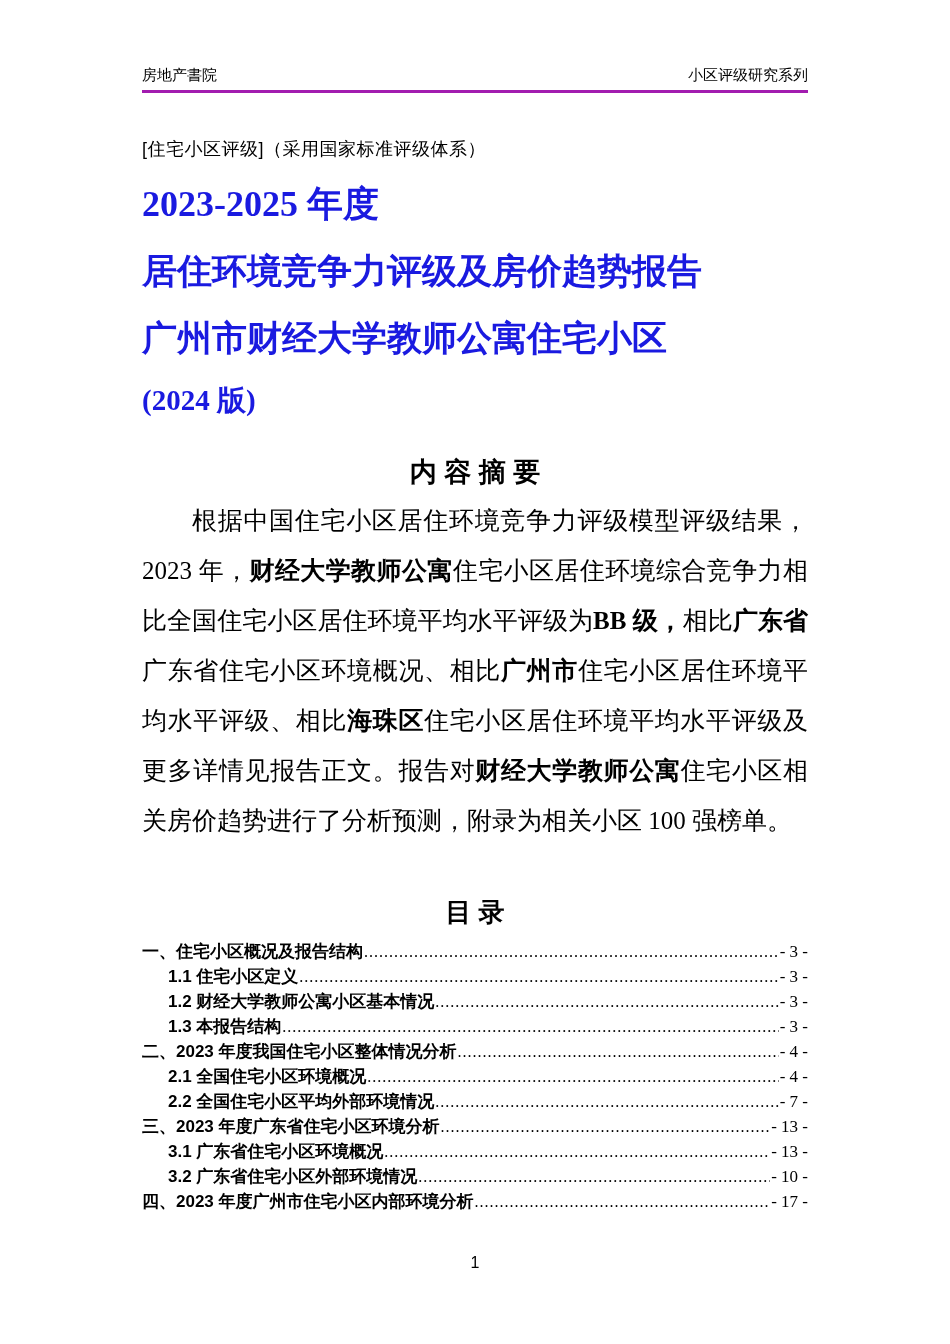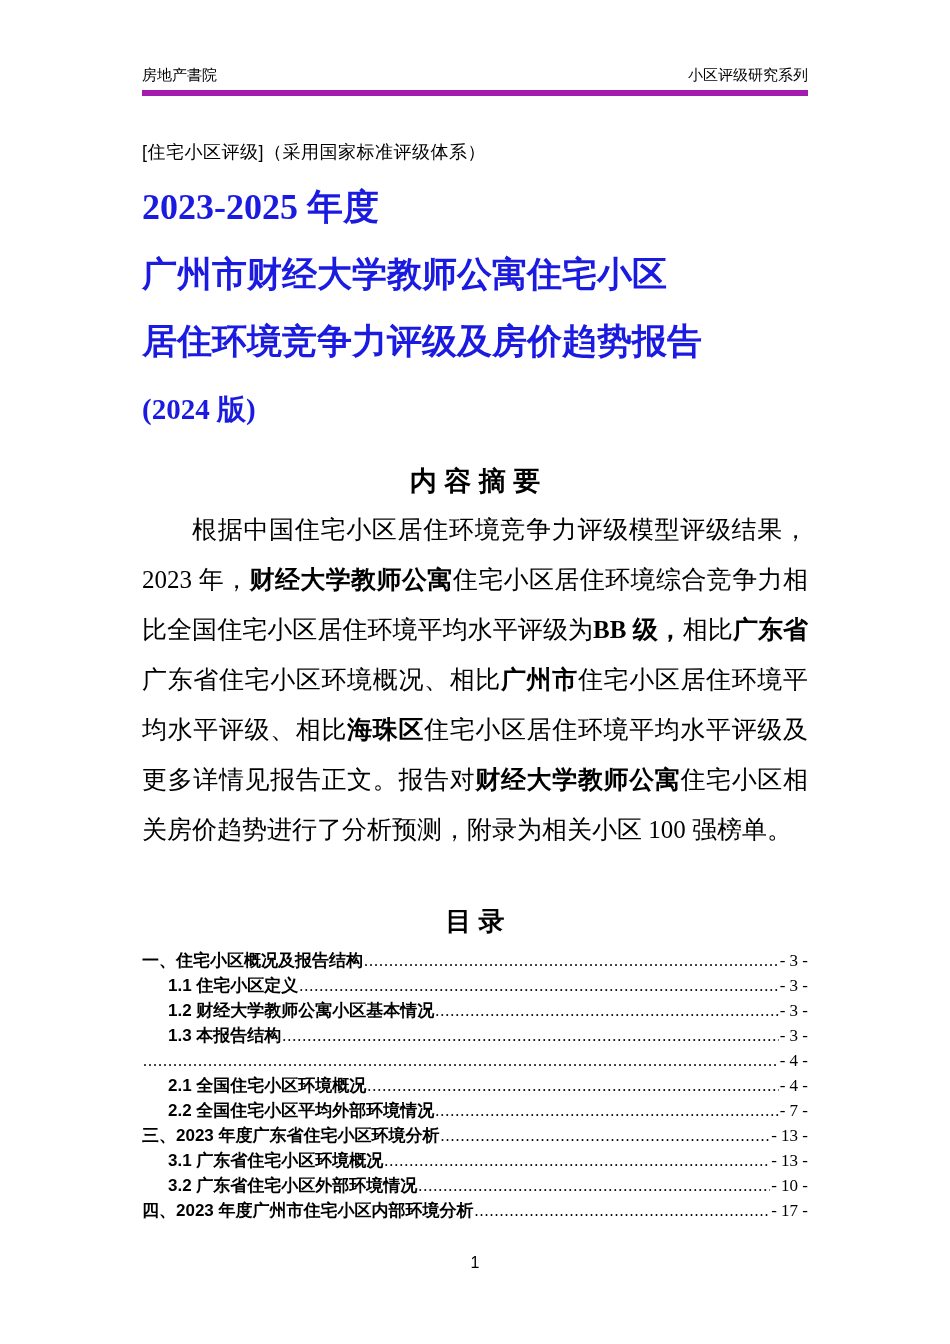--- a/index.html
+++ b/index.html
@@ -17,39 +17,39 @@
     position: relative;
   }
   
   .header {
     display: flex;
     justify-content: space-between;
     align-items: flex-end;
     font-family: "Liberation Sans", sans-serif;
     font-size: 15px;
     padding-bottom: 5px;
-    border-bottom: 6px solid #a21caf;
+    border-bottom: 3px solid #a21caf;
   }
   
   .subtitle {
     margin-top: 44px;
     font-family: "Liberation Sans", sans-serif;
     font-weight: 400;
     font-size: 18px;
     letter-spacing: 0.5px;
   }
   
   .title-block {
     color: var(--title-color, #1a1ae0);
     font-weight: 700;
     font-family: "Liberation Serif", serif;
   }
   .title-l1 { font-size: 36px; line-height: 1.2; margin-top: 22px; }
   .title-l2 { font-size: 35px; line-height: 1.2; margin-top: 25px; }
-  .title-version { font-size: 29px; line-height: 1.2; margin-top: 29px; }
+  .title-version { font-size: 29px; line-height: 1.2; margin-top: 23px; }
   
   .summary-heading {
     margin: 37px 0 0 0;
     text-align: center;
     font-family: "Liberation Sans", sans-serif;
     font-weight: 700;
     font-size: 27px;
     line-height: 1.3;
   }
   .summary-paragraph {
@@ -112,22 +112,22 @@
 
   <div class="header">
     <span>房地产書院</span>
     <span>小区评级研究系列</span>
   </div>
 
   <div class="subtitle">[住宅小区评级]（采用国家标准评级体系）</div>
 
   <div class="title-block">
     <div class="title-l1">2023-2025 年度</div>
+    <div class="title-l2">居住环境竞争力评级及房价趋势报告</div>
     <div class="title-l2">广州市财经大学教师公寓住宅小区</div>
-    <div class="title-l2">居住环境竞争力评级及房价趋势报告</div>
     <div class="title-version">(2024 版)</div>
   </div>
 
   <h2 class="summary-heading">内 容 摘 要</h2>
 
   <p class="summary-paragraph"><span>根据中国住宅小区居住环境竞争力评级模型评级结果，2023 年，</span><b>财经大学教师公寓</b><span>住宅小区居住环境综合竞争力相比全国住宅小区居住环境平均水平评级为</span><b>BB 级，</b><span>相比</span><b>广东省</b><span>广东省住宅小区环境概况、相比</span><b>广州市</b><span>住宅小区居住环境平均水平评级、相比</span><b>海珠区</b><span>住宅小区居住环境平均水平评级及更多详情见报告正文。报告对</span><b>财经大学教师公寓</b><span>住宅小区相关房价趋势进行了分析预测，附录为相关小区 100 强榜单。</span></p>
 
   <h2 class="toc-heading">目 录</h2>
 
   <div class="toc">
@@ -145,20 +145,21 @@
     <span class="toc-label">1.2 财经大学教师公寓小区基本情况</span>
     <span class="toc-dots">....................................................................................................................................................................................................................................................................</span>
     <span class="toc-page">- 3 -</span>
   </div>
       <div class="toc-row lvl2">
     <span class="toc-label">1.3 本报告结构</span>
     <span class="toc-dots">....................................................................................................................................................................................................................................................................</span>
     <span class="toc-page">- 3 -</span>
   </div>
       <div class="toc-row">
+    <span class="toc-label">二、2023 年度我国住宅小区整体情况分析</span>
     <span class="toc-dots">....................................................................................................................................................................................................................................................................</span>
     <span class="toc-page">- 4 -</span>
   </div>
       <div class="toc-row lvl2">
     <span class="toc-label">2.1 全国住宅小区环境概况</span>
     <span class="toc-dots">....................................................................................................................................................................................................................................................................</span>
     <span class="toc-page">- 4 -</span>
   </div>
       <div class="toc-row lvl2">
     <span class="toc-label">2.2 全国住宅小区平均外部环境情况</span>

